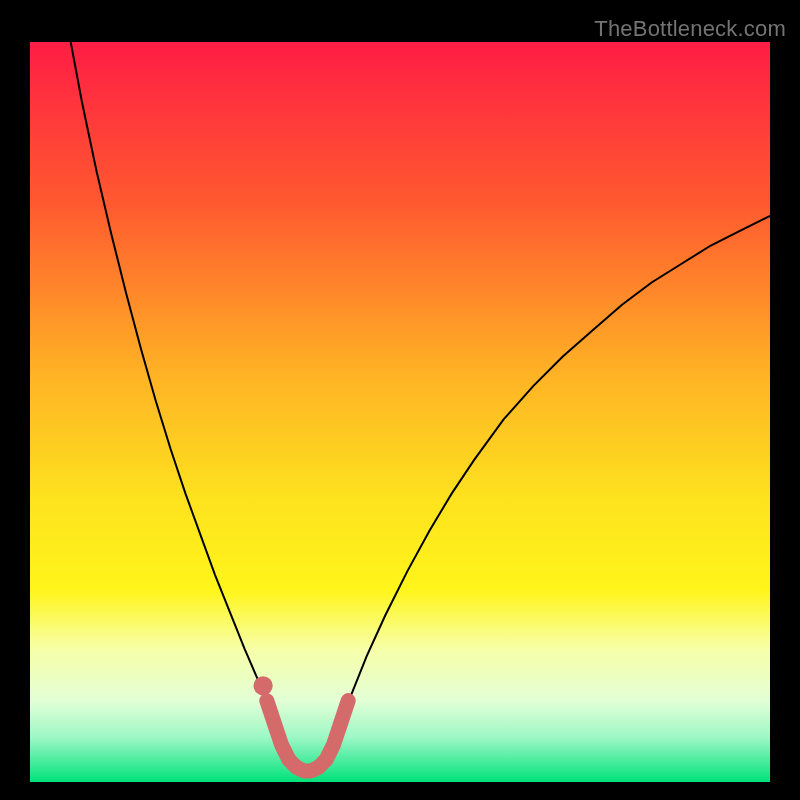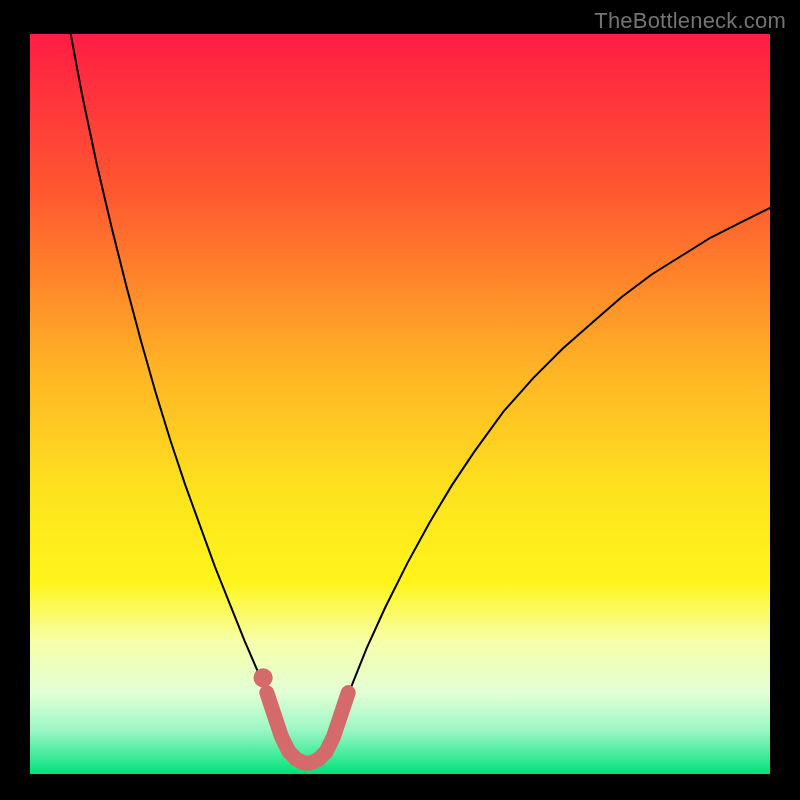--- a/index.html
+++ b/index.html
@@ -6,21 +6,21 @@
     margin: 0;
     padding: 0;
     width: 800px;
     height: 800px;
     background: #000;
     font-family: Arial, Helvetica, sans-serif;
     overflow: hidden;
   }
   .frame {
     position: absolute;
-    top: 4px;
+    top: 12px;
     left: 0;
     width: 800px;
     height: 568px;
     background: #000;
   }
   .plot {
     position: absolute;
     top: 30px;
     left: 30px;
     width: 740px;

